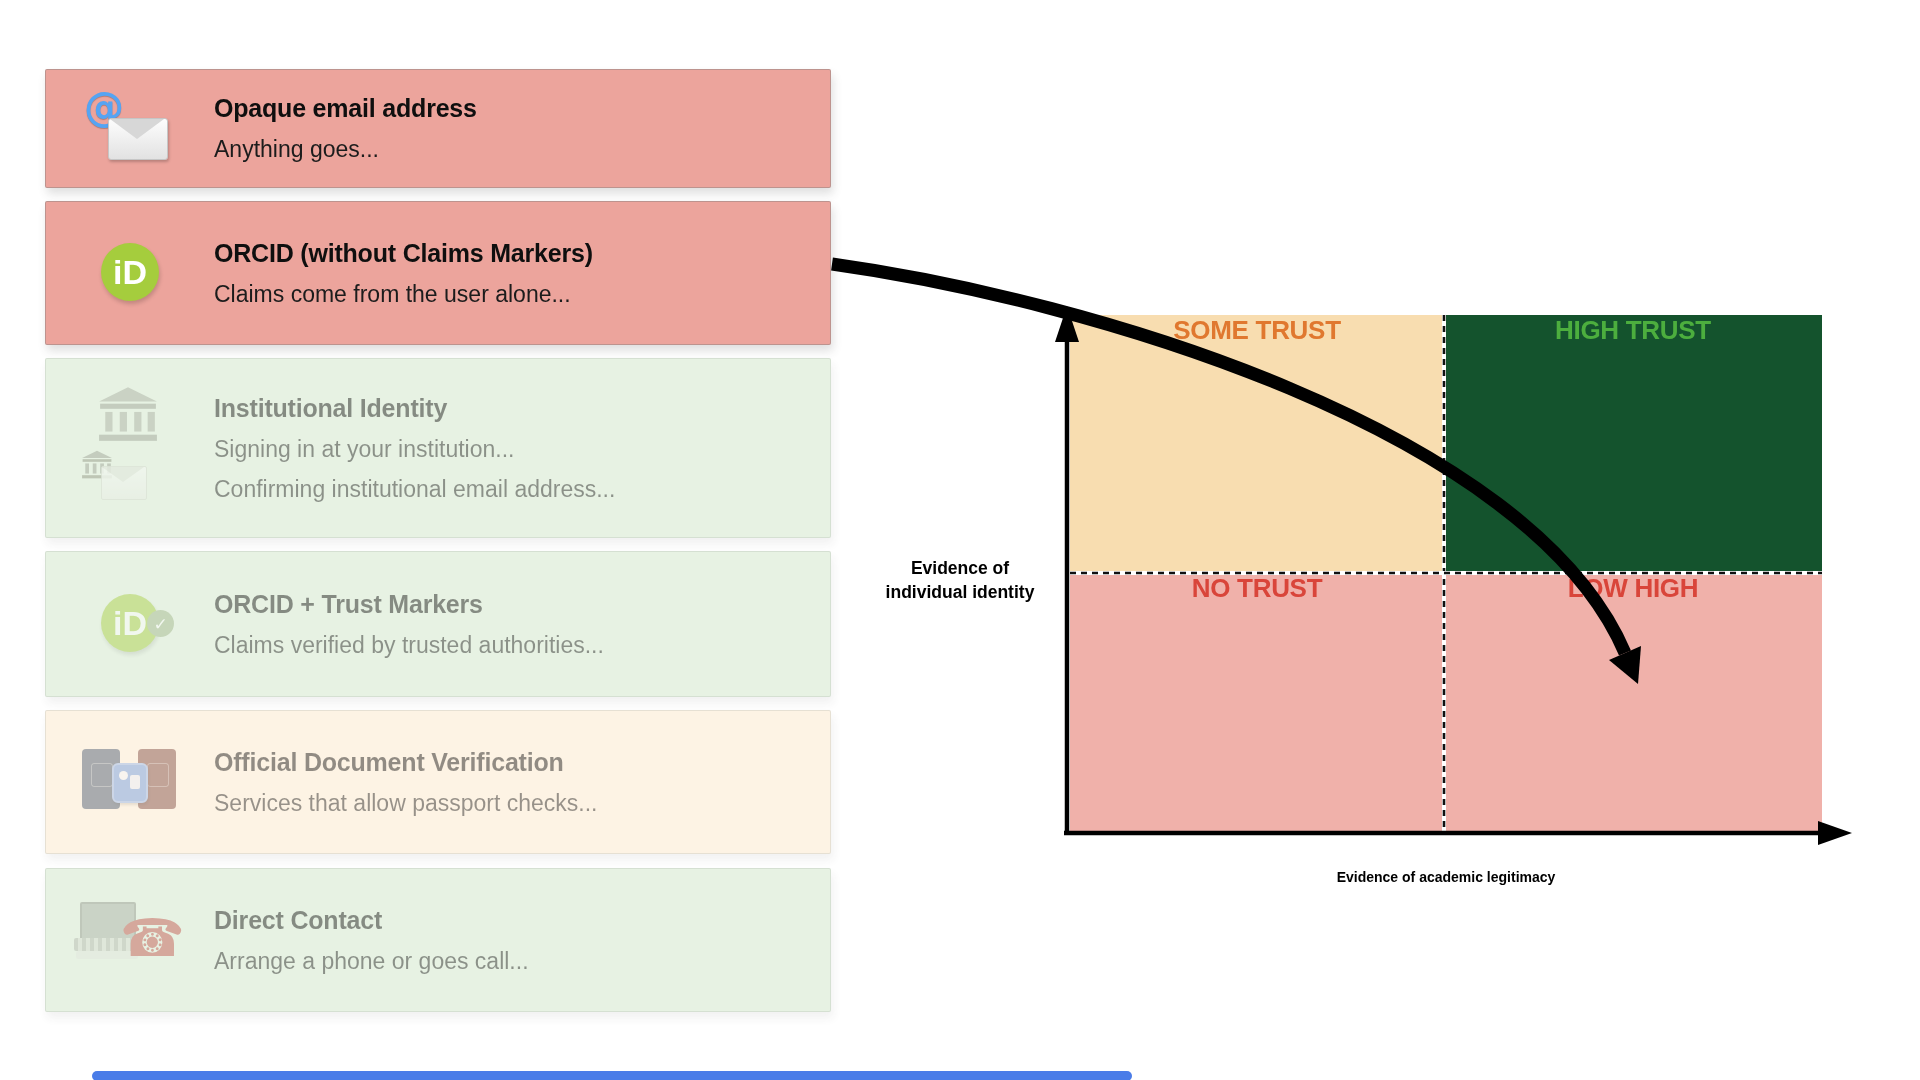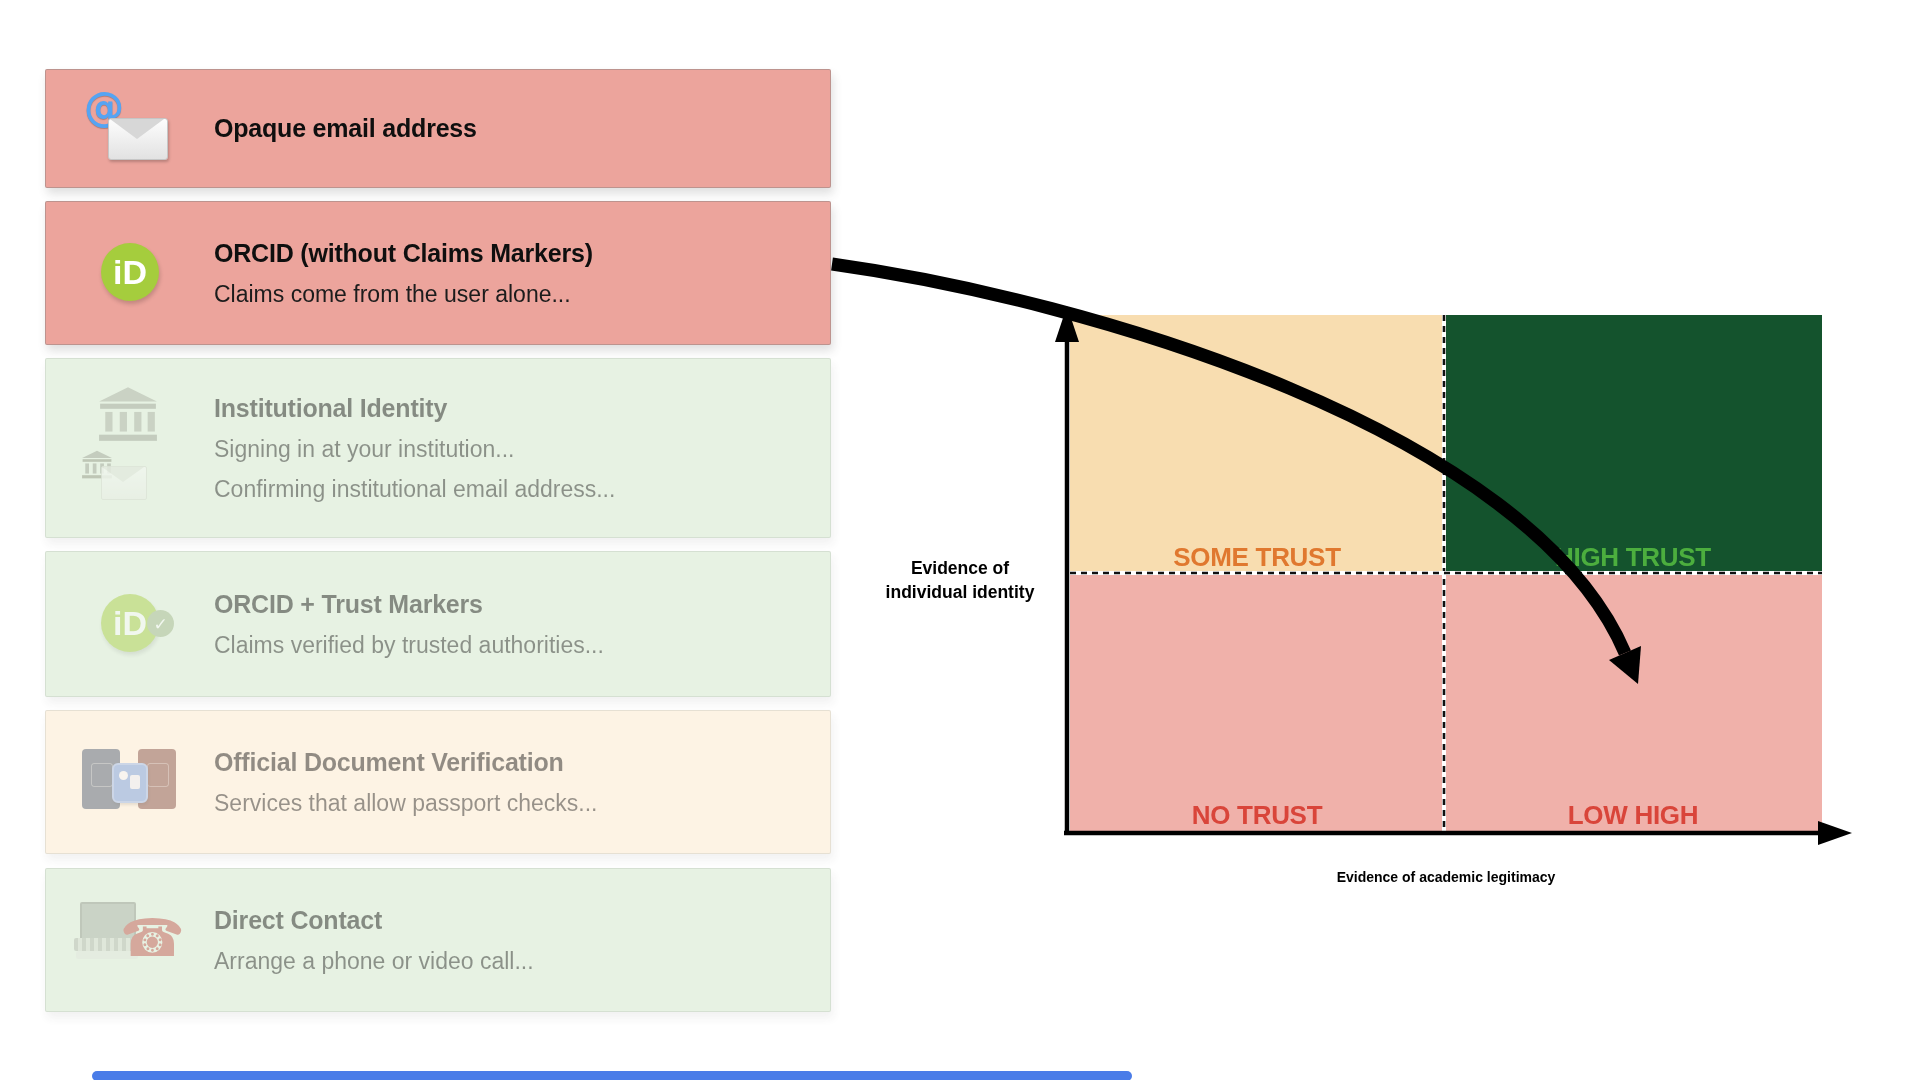--- a/index.html
+++ b/index.html
@@ -74,21 +74,21 @@
   .screen{position:absolute;left:6px;top:2px;width:52px;height:34px;background:#a9aea4;
           border:2px solid #8f948a;border-radius:2px;}
   .kb{position:absolute;left:0px;top:38px;width:64px;height:13px;border-radius:2px;
       background:repeating-linear-gradient(90deg,#b3b8ae 0 4px,#d6dbd1 4px 8px);}
   .base{position:absolute;left:2px;top:51px;width:62px;height:8px;background:#e2e6de;border-radius:2px;}
   .phone{position:absolute;left:46px;top:8px;font-size:52px;line-height:60px;color:#c14f47;
          font-family:"DejaVu Sans",sans-serif;}
 
   
   .plot{position:absolute;left:1070px;top:315px;width:752px;height:516px;}
-  .quad{position:absolute;display:flex;align-items:flex-end;justify-content:center;}
+  .quad{position:absolute;display:flex;align-items:flex-start;justify-content:center;}
   .q-tl{left:0;top:0;width:374px;height:258px;}
   .q-tr{left:374px;top:0;width:378px;height:258px;}
   .q-bl{left:0;top:258px;width:374px;height:258px;}
   .q-br{left:374px;top:258px;width:378px;height:258px;}
   .qlabel{font-size:26px;font-weight:700;letter-spacing:-.3px;}
 
   .ylab{position:absolute;left:858px;top:556px;width:204px;text-align:center;
         font-size:17.5px;font-weight:700;line-height:24px;color:#000;}
   .xlab{position:absolute;left:1070px;top:869px;width:752px;text-align:center;
         font-size:14px;font-weight:700;color:#000;}
@@ -107,20 +107,21 @@
     <div class="card c1" style="background: rgb(236, 164, 156);">
       <div class="cwrap">
         <div class="icz">
           <div class="ic-email">
             <span class="at">@</span>
             <span class="env"></span>
           </div>
         </div>
         <div class="txt">
           <h3>Opaque email address</h3>
+          <p>Anything goes...</p>
         </div>
       </div>
     </div>
 
     <div class="card c2" style="background: rgb(236, 164, 156);">
       <div class="cwrap">
         <div class="icz">
           <div class="orcid-wrap">
             <div class="orcid">iD</div>
           </div>
@@ -205,21 +206,21 @@
         <div class="icz">
           <div class="ic-contact">
             <span class="screen"></span>
             <span class="kb"></span>
             <span class="base"></span>
             <span class="phone">☎</span>
           </div>
         </div>
         <div class="txt">
           <h3>Direct Contact</h3>
-          <p>Arrange a phone or video call...</p>
+          <p>Arrange a phone or goes call...</p>
         </div>
       </div>
     </div>
 
   </section>
 
   <section class="plot">
     <div class="quad q-tl" style="background: rgb(248, 221, 176);">
       <span class="qlabel" style="color: rgb(224, 120, 47);">SOME TRUST</span>
     </div>

